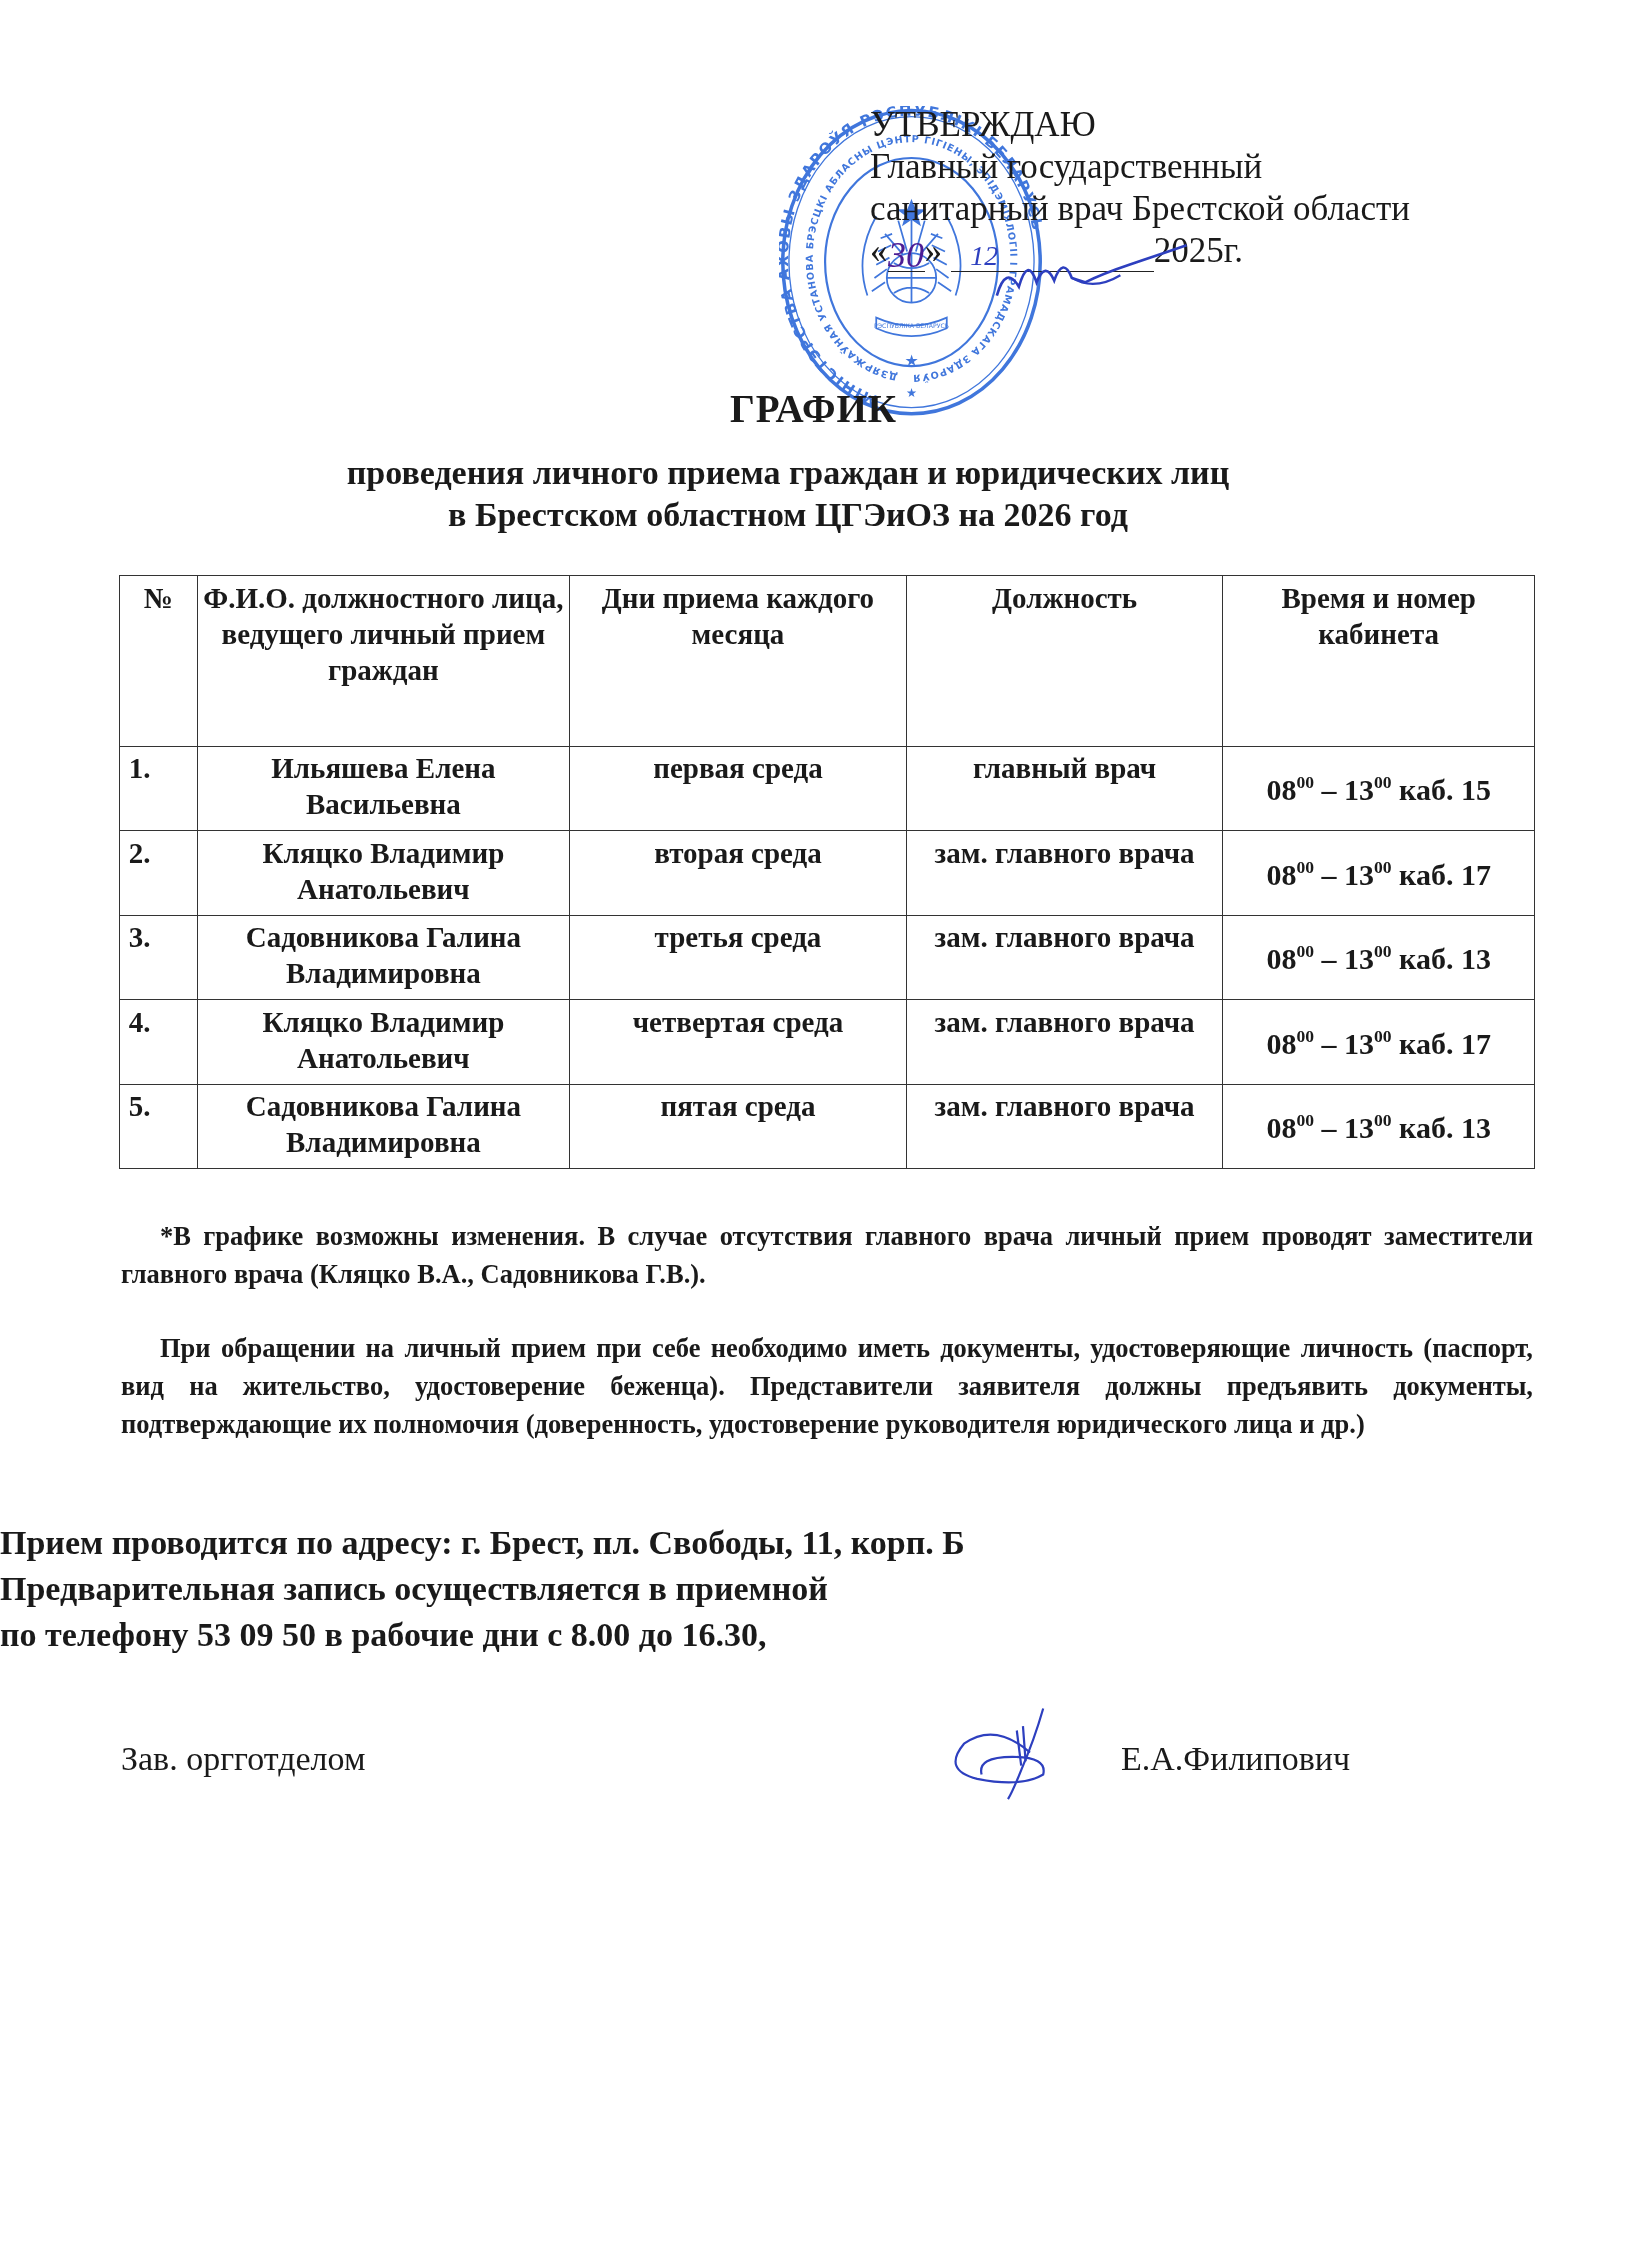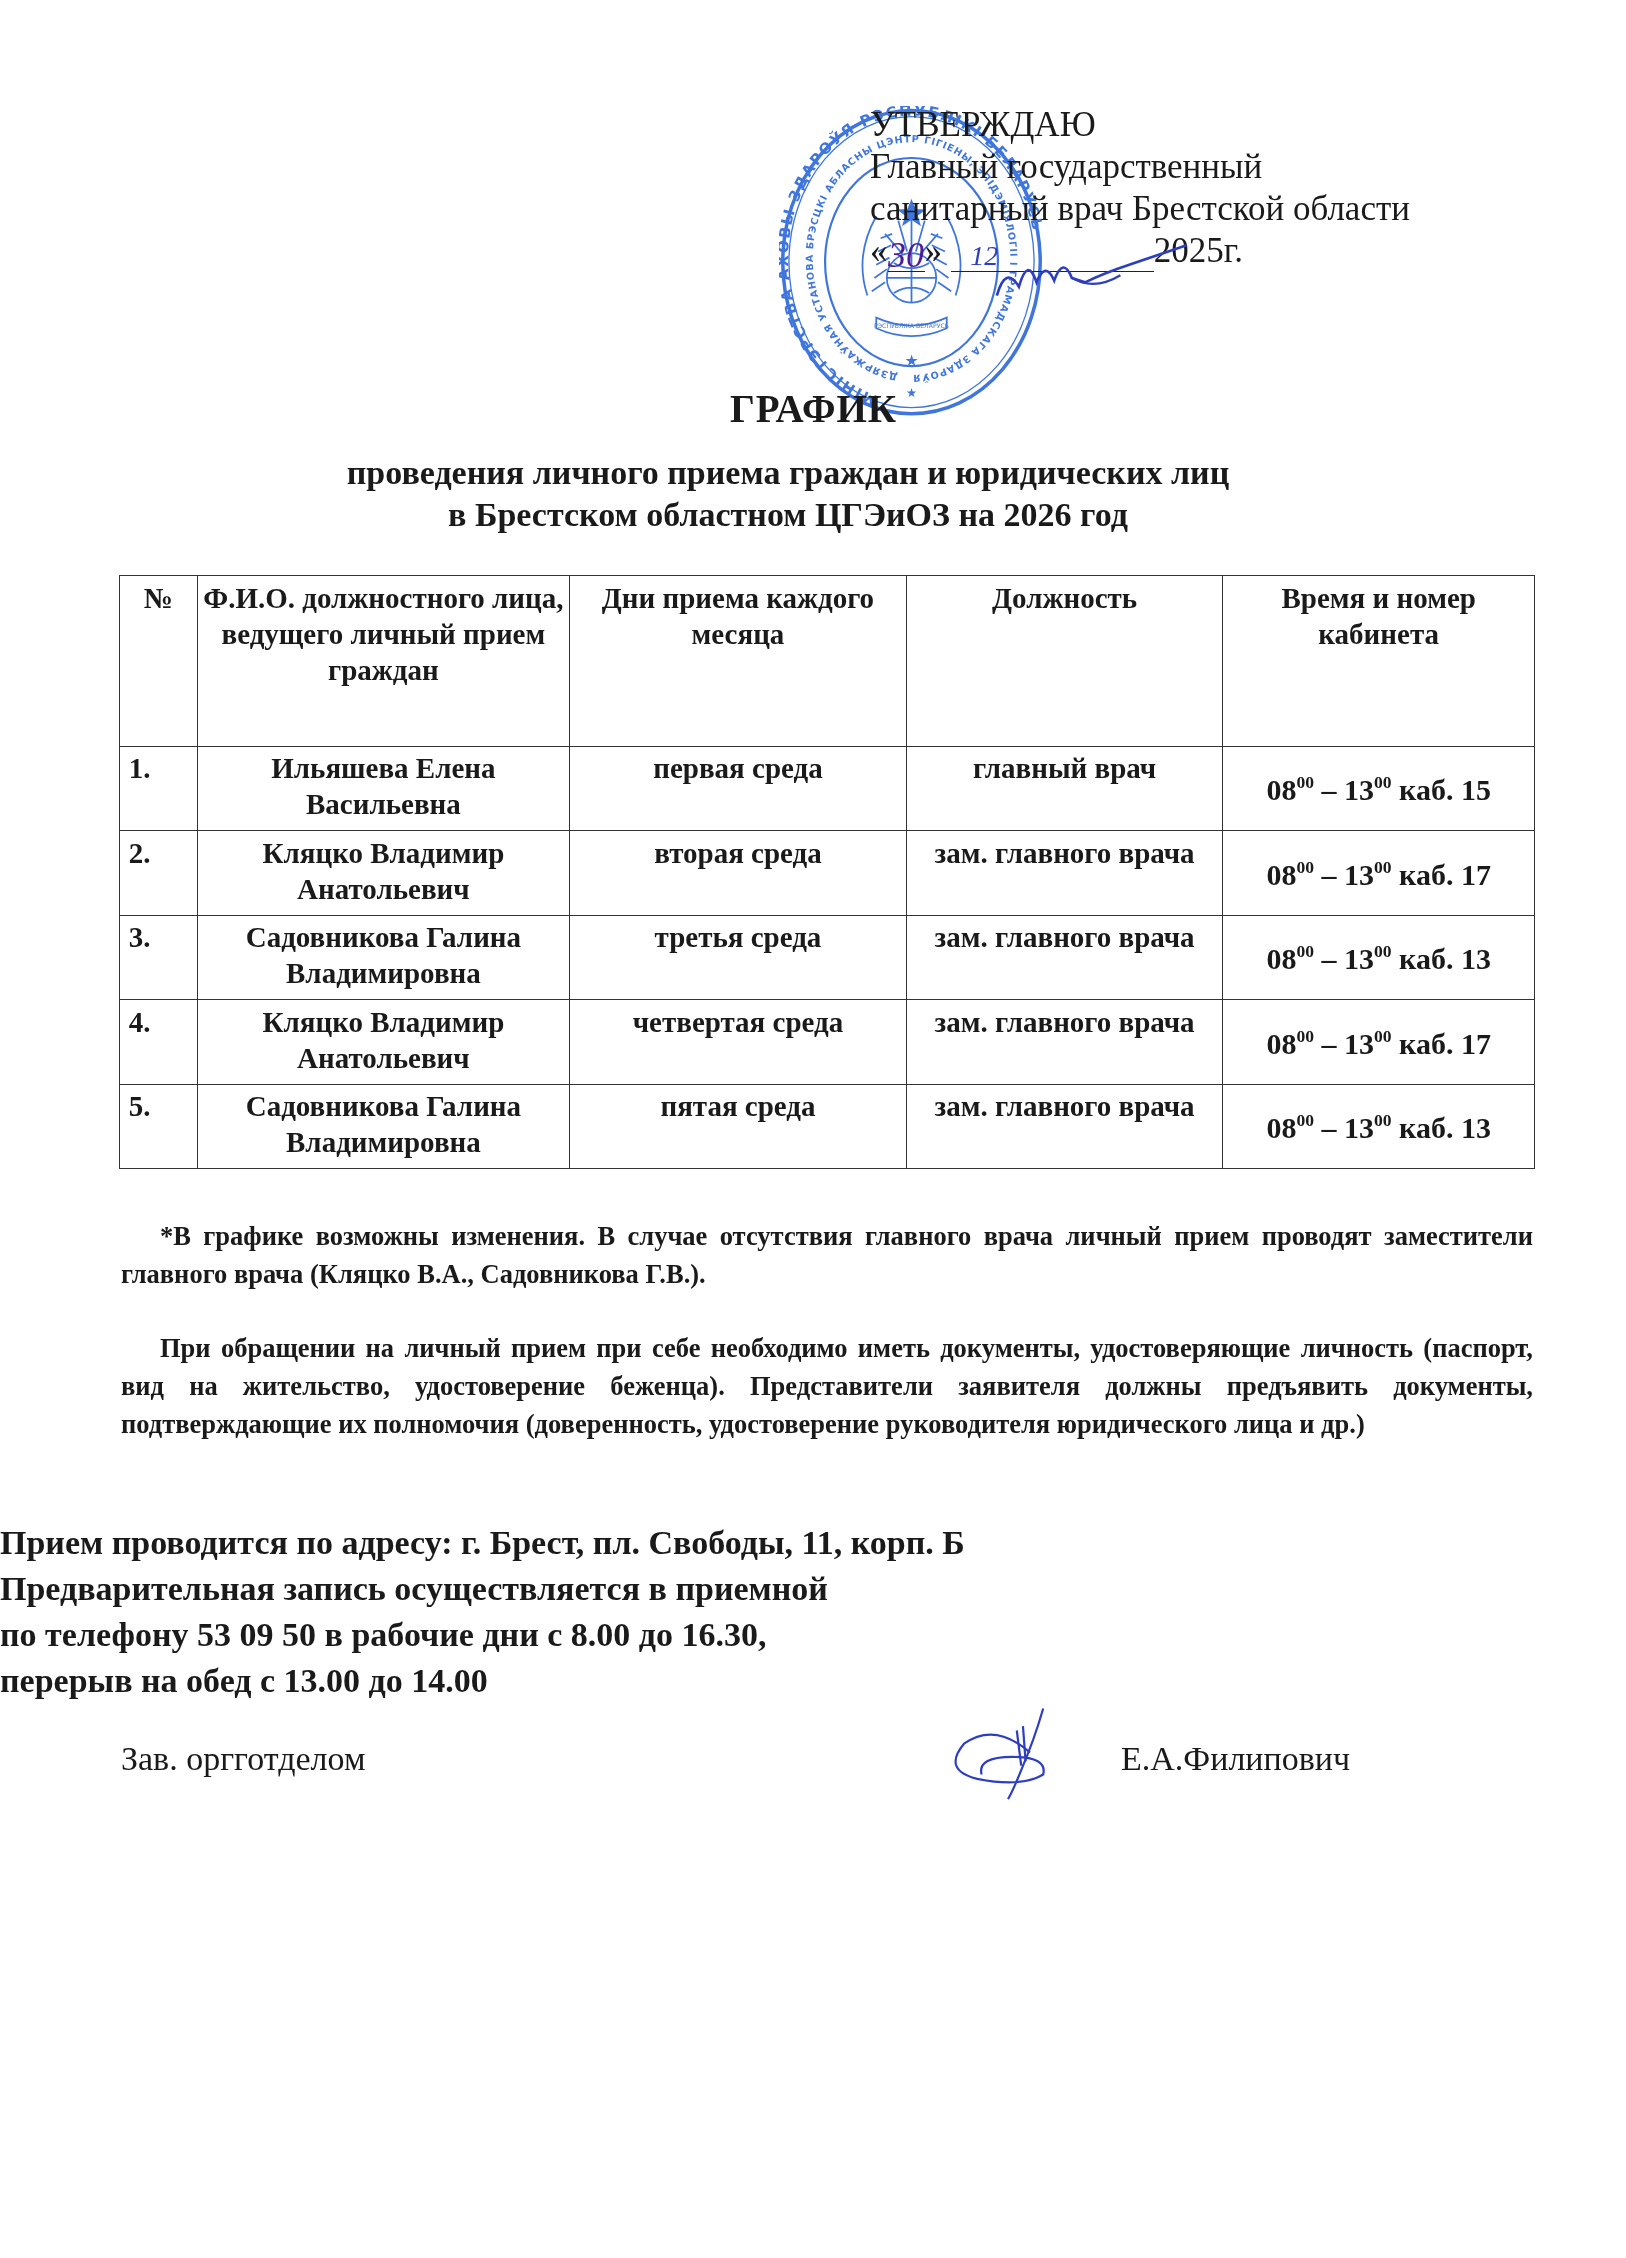--- a/index.html
+++ b/index.html
@@ -160,21 +160,20 @@
   </tbody>
 </table>
 
 <div class="abs note note1"><span class="indent"></span><span>*В графике возможны изменения. В случае отсутствия главного врача личный прием проводят заместители главного врача (Кляцко В.А., Садовникова Г.В.).</span></div>
 <div class="abs note note2"><span class="indent"></span><span>При обращении на личный прием при себе необходимо иметь документы, удостоверяющие личность (паспорт, вид на жительство, удостоверение беженца). Представители заявителя должны предъявить документы, подтверждающие их полномочия (доверенность, удостоверение руководителя юридического лица и др.)</span></div>
 
 <div class="abs address">
   <div>Прием проводится по адресу: г. Брест, пл. Свободы, 11, корп. Б</div>
   <div>Предварительная запись осуществляется в приемной</div>
   <div>по телефону 53 09 50 в рабочие дни с 8.00 до 16.30,</div>
-  <div>перерыв на обед с 13.00 до 14.00</div>
 </div>
 
 <div class="abs footer footer-left">Зав. оргготделом</div>
 <svg class="abs sig2" viewBox="0 0 150 110">
   <path d="M115,5 Q105,40 90,75 Q80,100 75,108" fill="none" stroke="#2d3fbf" stroke-width="2.5"></path>
   <path d="M100,55 Q60,20 25,45 Q0,75 40,85 Q90,95 115,80 Q120,60 80,60 Q40,60 45,80" fill="none" stroke="#2d3fbf" stroke-width="2.5"></path>
   <path d="M85,30 L90,70 M92,25 L95,65" fill="none" stroke="#2d3fbf" stroke-width="2.5"></path>
 </svg>
 <div class="abs footer footer-right">Е.А.Филипович</div>
 

